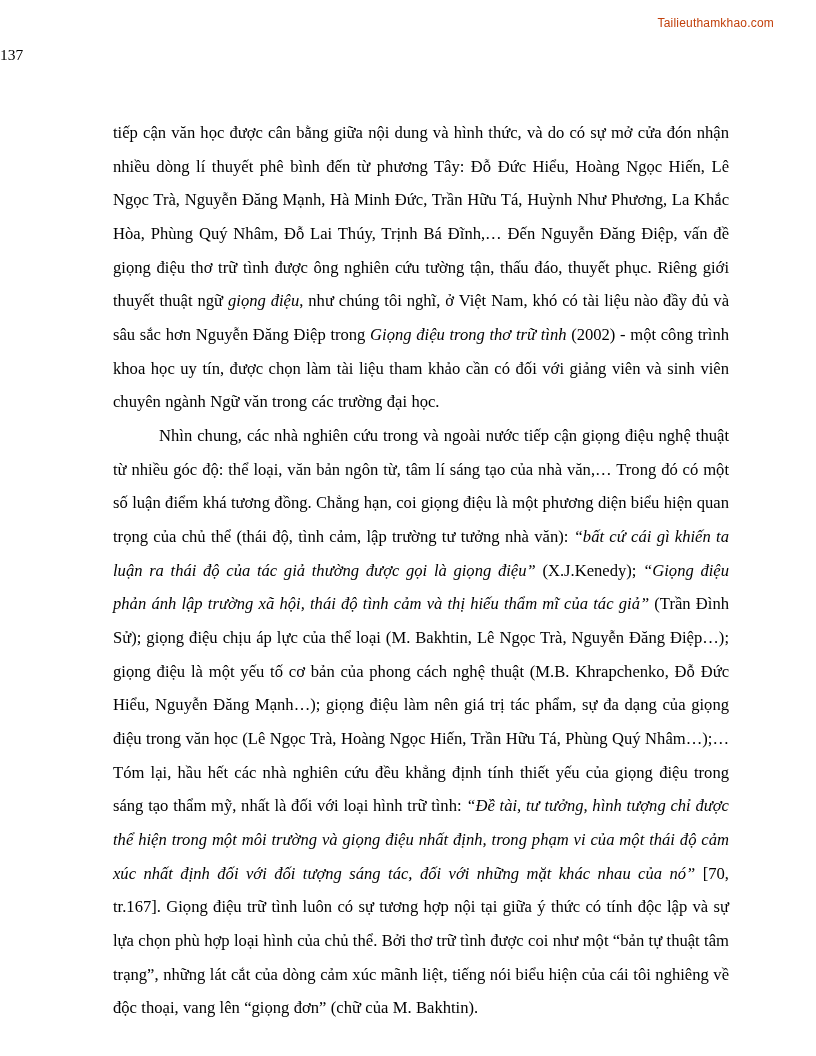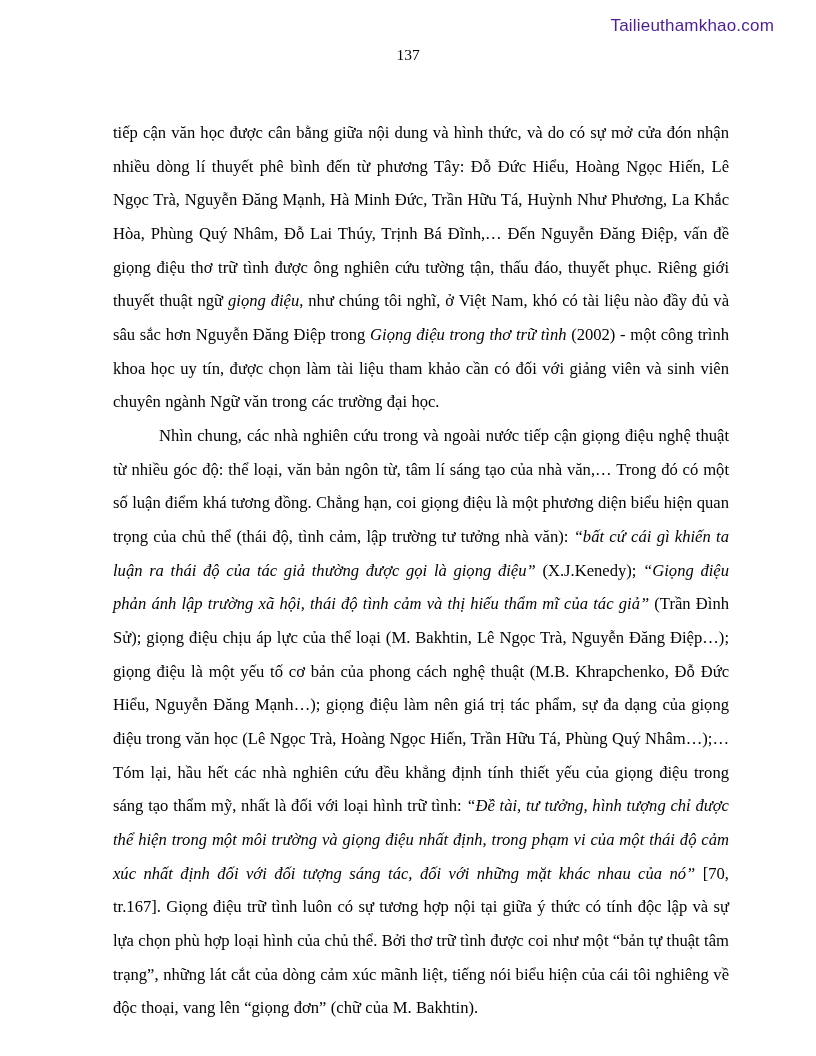--- a/index.html
+++ b/index.html
@@ -18,31 +18,31 @@
   .page {
     position: absolute;
     inset: 0;
     padding: 0;
   }
   .watermark {
     position: absolute;
     top: 16px;
     right: 42px;
     font-family: "Liberation Sans", sans-serif;
-    font-size: 17px;
-    color: #4c1d95;
+    font-size: 12px;
+    color: #c2410c;
     letter-spacing: 0.2px;
     user-select: none;
   }
   .page-number {
     position: absolute;
     top: 46px;
     left: 0;
     right: 0;
-    text-align: center;
+    text-align: left;
     font-size: 15.5px;
     color: #000;
   }
   .content {
     position: absolute;
     top: 82px;
     left: 113px;
     width: 616px;
     margin-top: 34px;
   }

